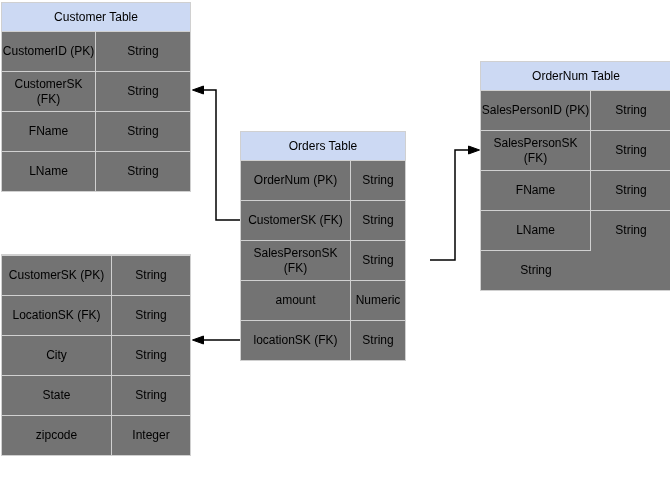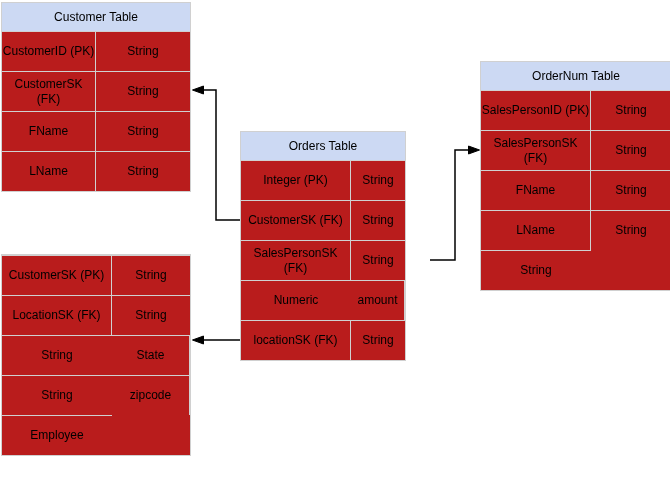--- a/index.html
+++ b/index.html
@@ -18,21 +18,21 @@
     width: 670px;
     height: 480px;
     overflow: hidden;
     background: var(--background);
     color: var(--text);
   }
 
   .etable {
     position: absolute;
     display: grid;
-    background: #b91c1c;
+    background: #737373;
     border: 1px solid var(--table-border);
     font-size: 12px;
     line-height: 1.25;
     color: var(--text);
   }
   .etable .thead {
     grid-column: 1 / 3;
     height: 28px;
     display: flex;
     align-items: center;
@@ -110,42 +110,42 @@
         <span>LName</span>
       </div>
     <div class="cell">
         <span>String</span>
       </div>
   </div>
 
   <div class="etable t-orders">
     <div class="thead">Orders Table</div>
     <div class="cell fieldcol">
-        <span>Integer (PK)</span>
+        <span>OrderNum (PK)</span>
       </div>
     <div class="cell">
         <span>String</span>
       </div>
     <div class="cell fieldcol">
         <span>CustomerSK (FK)</span>
       </div>
     <div class="cell">
         <span>String</span>
       </div>
     <div class="cell fieldcol">
         <span class="twoline">SalesPersonSK (FK)</span>
       </div>
     <div class="cell">
         <span>String</span>
       </div>
+    <div class="cell fieldcol">
+        <span>amount</span>
+      </div>
     <div class="cell">
         <span>Numeric</span>
-      </div>
-    <div class="cell fieldcol">
-        <span>amount</span>
       </div>
     <div class="cell fieldcol">
         <span>locationSK (FK)</span>
       </div>
     <div class="cell">
         <span>String</span>
       </div>
   </div>
 
   <div class="etable t-employee">
@@ -185,34 +185,37 @@
       </div>
     <div class="cell">
         <span>String</span>
       </div>
     <div class="cell fieldcol">
         <span>LocationSK (FK)</span>
       </div>
     <div class="cell">
         <span>String</span>
       </div>
+    <div class="cell fieldcol">
+        <span>City</span>
+      </div>
     <div class="cell">
         <span>String</span>
       </div>
     <div class="cell fieldcol">
         <span>State</span>
       </div>
     <div class="cell">
         <span>String</span>
       </div>
     <div class="cell fieldcol">
         <span>zipcode</span>
       </div>
     <div class="cell">
-        <span>Employee</span>
+        <span>Integer</span>
       </div>
   </div>
 
   <svg class="connector-layer" viewBox="0 0 670 480" aria-hidden="true">
 
     <g>
       <polyline points="240,220 216,220 216,90 203,90"></polyline>
       <polygon points="192.5,90 203.5,86 203.5,94"></polygon>
     </g>
 

